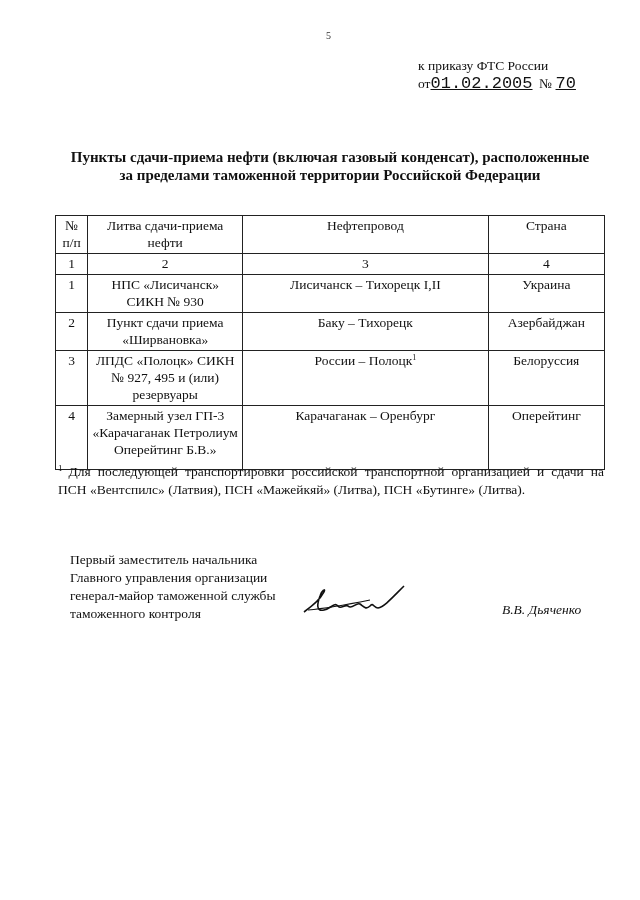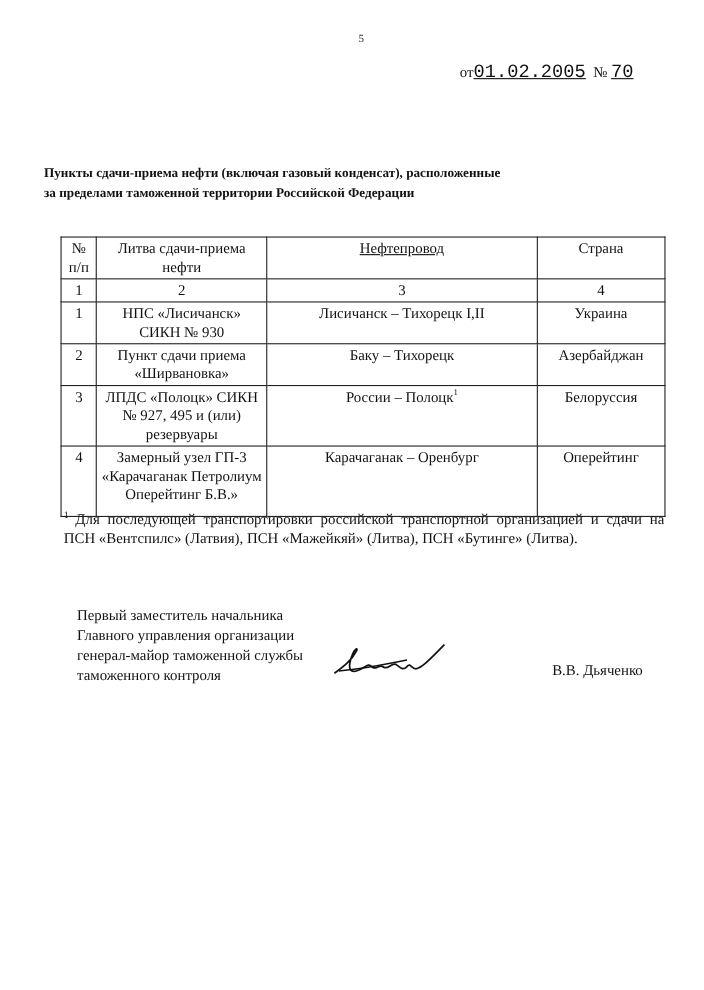--- a/index.html
+++ b/index.html
@@ -5,47 +5,48 @@
   html, body { margin: 0; padding: 0; background: #ffffff; }
   body {
     width: 640px; height: 900px; position: relative; overflow: hidden;
     font-family: "Liberation Serif", "DejaVu Serif", serif;
     color: #111; font-size: 13px;
   }
   .page-num { position: absolute; left: 326px; top: 30px; font-size: 10px; color: #333; }
   .appendix { position: absolute; left: 418px; top: 57px; font-size: 13.5px; line-height: 18px; }
   .appendix .mono { font-family: "Liberation Mono", "DejaVu Sans Mono", monospace; font-size: 17px; text-decoration: underline; }
   .title {
-    position: absolute; left: 40px; width: 580px; top: 148px; 
-    font-weight: bold; font-size: 12px; line-height: 18px;
+    position: absolute; left: 40px; width: 580px; top: 148px; text-align: center;
+    font-weight: bold; font-size: 15px; line-height: 18px;
   }
   table.main {
     position: absolute; left: 55px; top: 215px; width: 550px;
     border-collapse: collapse; font-size: 13.5px; line-height: 17px; padding-left: 24px;
   }
   table.main td {
     border: 1px solid #222; text-align: center; vertical-align: top; padding: 1px 3px 2px 3px;
   }
-  .c1 { width: 25px; } .c2 { width: 146px; } .c3 { width: 236px; text-decoration: underline; } .c4 { width: 108px; }
+  .c1 { width: 25px; } .c2 { width: 146px; } .c3 { width: 236px; } .c4 { width: 108px; }
   sup { font-size: 8px; line-height: 0; }
   .footnote {
     position: absolute; left: 58px; top: 463px; width: 546px;
     font-size: 13.5px; line-height: 18px; text-align: justify;
   }
   .footnote .mark { font-size: 9px; vertical-align: super; line-height: 0; margin-right: 6px; }
   .sign { position: absolute; left: 70px; top: 551px; font-size: 13.5px; line-height: 18px; }
-  .signer { position: absolute; left: 502px; top: 602px; font-size: 13.5px; }
+  .signer { position: absolute; left: 502px; top: 602px; font-size: 13.5px; font-style: italic; }
   .signature { position: absolute; left: 300px; top: 580px; }
 </style>
 </head>
 <body>
 
 <div class="page-num">5</div>
 
 <div class="appendix">
+  <div>к приказу ФТС России</div>
   <div>
     <span>от</span><span class="mono">01.02.2005</span>&nbsp;
     <span>№</span>
     <span class="mono">70</span>
   </div>
 </div>
 
 <div class="title">
   <div>Пункты сдачи-приема нефти (включая газовый конденсат), расположенные</div>
   <div>за пределами таможенной территории Российской Федерации</div>

